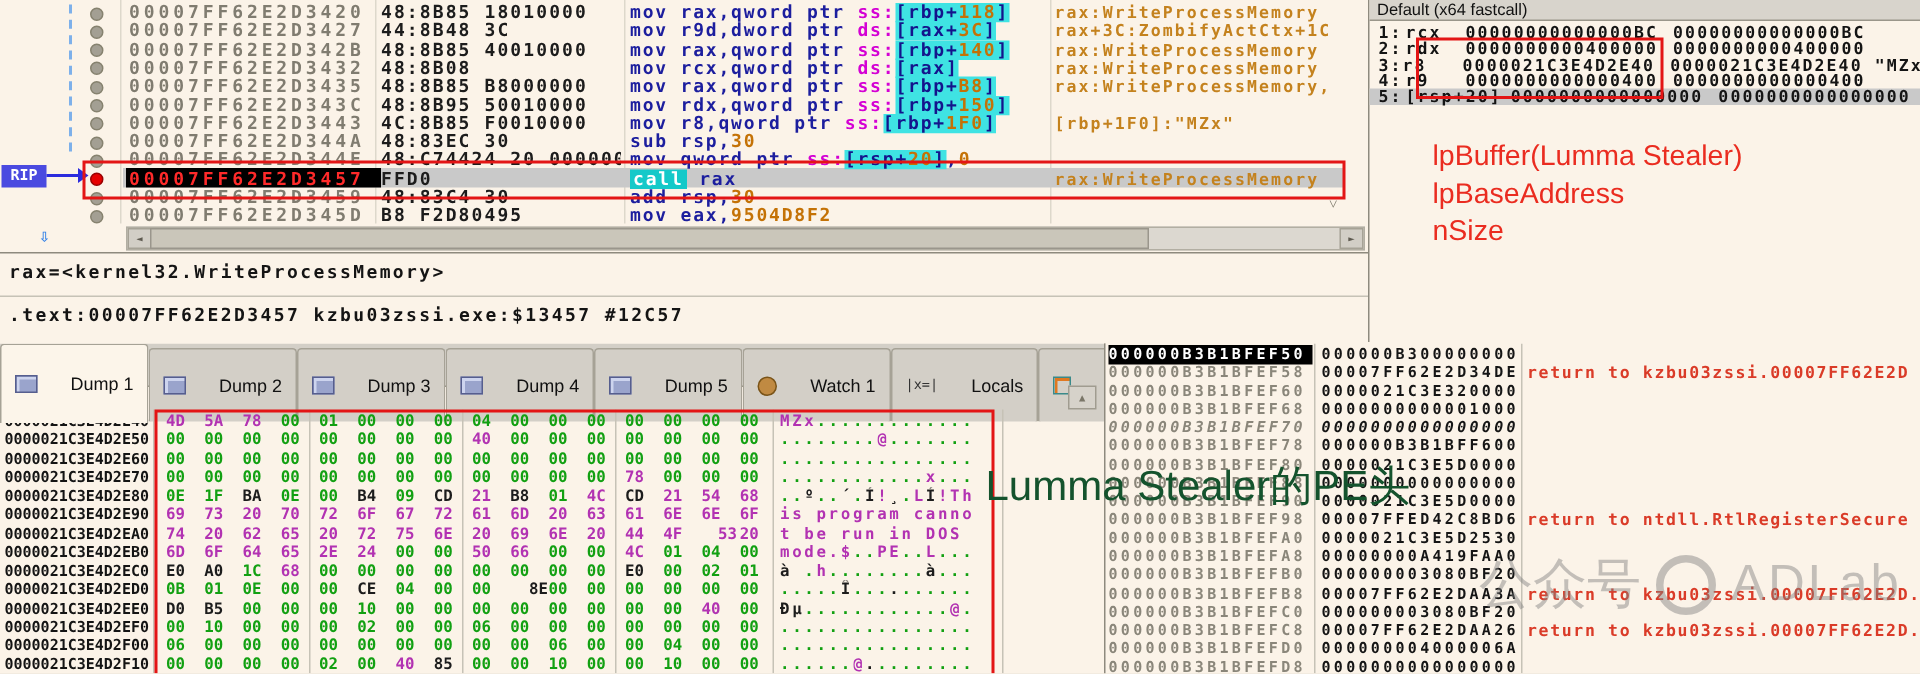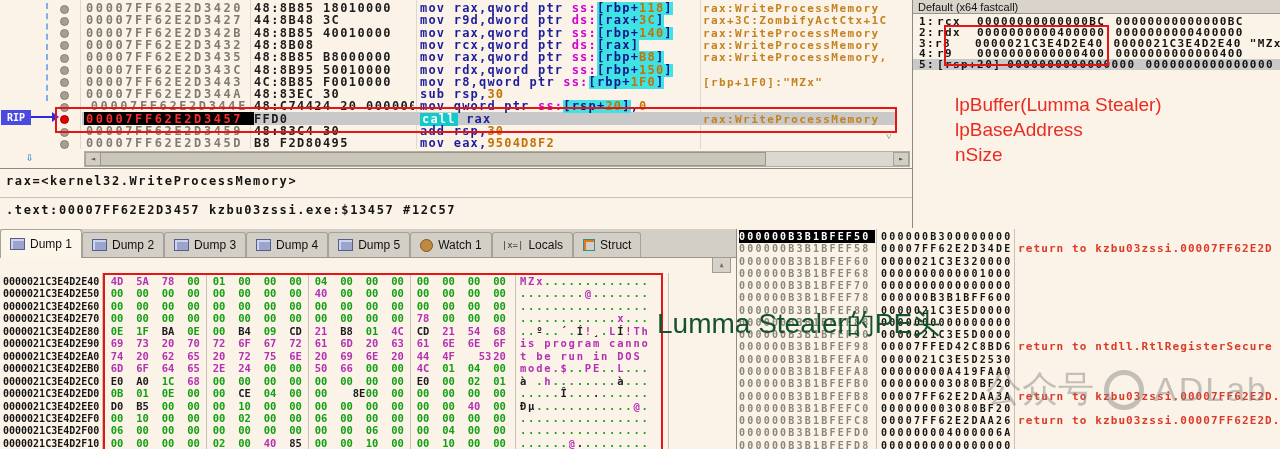--- a/index.html
+++ b/index.html
@@ -55,23 +55,23 @@
   .regrow.hl{background:#c9c9c9;}
   .reg-idx{display:inline-block;width:18px;margin-left:6px;}
   .reg-name{display:inline-block;min-width:34px;margin-right:6px;}
   .reg-val{margin-right:10px;}
   #reg-notes{position:absolute;left:42px;top:92px;color:#ea2c20;font-size:19px;line-height:25px;
              font-family:"Liberation Sans",sans-serif;}
 
   
   #dump-panel{left:0;top:229px;width:736px;height:220px;background:#fbf3e8;border-right:1px solid #8e8a7e;overflow:hidden;}
   #tabbar{position:absolute;left:0;top:0;width:100%;height:28px;background:#d3cfc7;border-bottom:1px solid #9a968a;display:flex;}
-  .tab{margin-top:3px;height:24px;line-height:24px;padding:0 9px;background:#d3cfc7;border:1px solid #a6a296;
+  .tab{margin-top:3px;height:24px;line-height:24px;padding:12px 9px;background:#d3cfc7;border:1px solid #a6a296;
        border-bottom:none;border-radius:3px 3px 0 0;font-size:12px;font-family:"Liberation Sans",sans-serif;
-       display:flex;align-items:center;gap:5px;color:#111;white-space:nowrap;}
+       display:flex;align-items:center;gap:22px;color:#111;white-space:nowrap;}
   .tab.active{margin-top:0;height:28px;background:#fcf5ea;position:relative;z-index:2;}
   .ic{display:inline-block;}
   .ic-dump{width:13px;height:10px;background:#9aa4cc;border:1px solid #565e8e;box-shadow:inset 2px 2px 0 #cdd4ee;}
   .ic-watch{width:11px;height:11px;border-radius:50%;background:#c08a42;border:1px solid #7a5418;}
   .ic-locals{font-size:9px;color:#333;font-family:"DejaVu Sans Mono",monospace;}
   .ic-struct{width:10px;height:10px;border:1px solid #3a8a8a;box-shadow:inset 2px 2px 0 #e07820;}
   #dump-header{position:absolute;left:0;top:28px;width:712px;height:16px;background:#ccc8c0;border-bottom:1px solid #9a968a;}
   .dh-cell{position:absolute;top:0;height:16px;line-height:15px;font-size:11px;font-weight:bold;
            font-family:"Liberation Sans",sans-serif;color:#111;padding-left:4px;box-sizing:border-box;
            border-right:1px solid #a09c90;box-shadow:inset 1px 1px 0 #fff;}
@@ -146,21 +146,21 @@
         <div class="bp-dot" style="top: 78.3px;"></div>
         <div class="drow mono d-addr" style="top: 75.8px;">00007FF62E2D3443</div>
         <div class="drow mono d-bytes" style="top: 75.8px;">4C:8B85 F0010000</div>
         <div class="drow mono d-instr" style="top: 75.8px;"><i class="mn">mov</i> r8,qword ptr <i class="sg">ss:</i><i class="br">[rbp+<i class="n">1F0</i>]</i></div>
         <div class="drow mono d-comm" style="top: 75.8px;">[rbp+1F0]:"MZx"</div>
         <div class="bp-dot" style="top: 90.6px;"></div>
         <div class="drow mono d-addr" style="top: 88.1px;">00007FF62E2D344A</div>
         <div class="drow mono d-bytes" style="top: 88.1px;">48:83EC 30</div>
         <div class="drow mono d-instr" style="top: 88.1px;"><i class="mn">sub</i> rsp,<i class="n">30</i></div>
         <div class="bp-dot" style="top: 102.9px;"></div>
-        <div class="drow mono d-addr" style="top: 100.4px; text-align: right;">00007FF62E2D344E</div>
+        <div class="drow mono d-addr" style="top: 100.4px;">00007FF62E2D344E</div>
         <div class="drow mono d-bytes" style="top: 100.4px;">48:C74424 20 00000000</div>
         <div class="drow mono d-instr" style="top: 100.4px;"><i class="mn">mov</i> qword ptr <i class="sg">ss:</i><i class="br">[rsp+<i class="n">20</i>]</i>,<i class="n">0</i></div>
         <div class="bp-dot rip" style="top: 115.2px;"></div>
         <div class="drow mono d-addr rip" style="top: 112.7px;">00007FF62E2D3457</div>
         <div class="drow mono d-bytes" style="top: 112.7px;">FFD0</div>
         <div class="drow mono d-instr" style="top: 112.7px;"><i class="mn call">call</i> rax</div>
         <div class="drow mono d-comm" style="top: 112.7px;">rax:WriteProcessMemory</div>
         <div class="bp-dot" style="top: 127.5px;"></div>
         <div class="drow mono d-addr" style="top: 125px;">00007FF62E2D3459</div>
         <div class="drow mono d-bytes" style="top: 125px;">48:83C4 30</div>
@@ -782,21 +782,21 @@
           <span class="st-comm">return to kzbu03zssi.00007FF62E2D</span>
         </div>
         <div class="strow" style="top: 25.54px;">
           <span class="st-addr">000000B3B1BFEF60</span>
           <span class="st-val">0000021C3E320000</span>
         </div>
         <div class="strow" style="top: 37.81px;">
           <span class="st-addr">000000B3B1BFEF68</span>
           <span class="st-val">0000000000001000</span>
         </div>
-        <div class="strow" style="top: 50.08px;">
+        <div class="strow" style="top: 50.08px; font-style: italic;">
           <span class="st-addr">000000B3B1BFEF70</span>
           <span class="st-val">0000000000000000</span>
         </div>
         <div class="strow" style="top: 62.35px;">
           <span class="st-addr">000000B3B1BFEF78</span>
           <span class="st-val">000000B3B1BFF600</span>
         </div>
         <div class="strow" style="top: 74.62px;">
           <span class="st-addr">000000B3B1BFEF80</span>
           <span class="st-val">0000021C3E5D0000</span>

